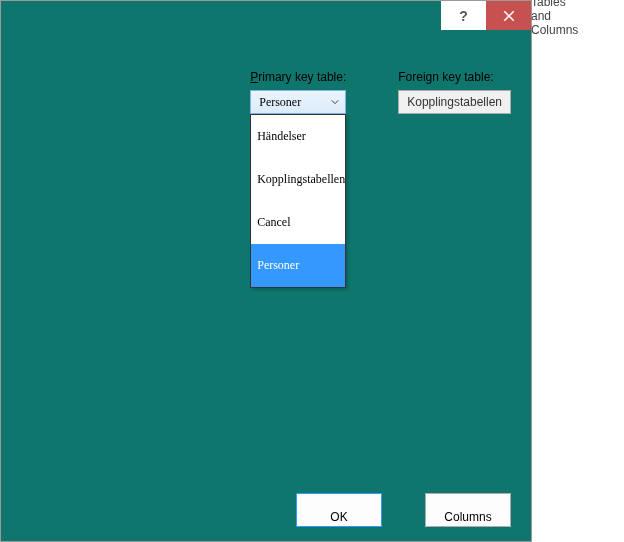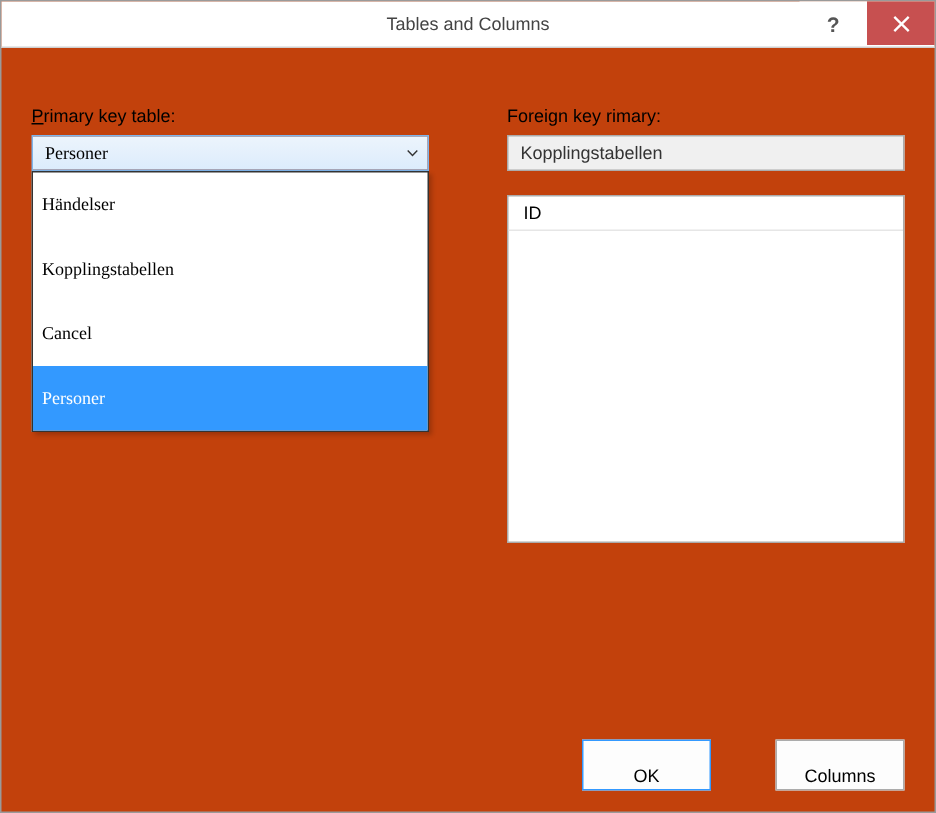--- a/index.html
+++ b/index.html
@@ -3,28 +3,29 @@
 <meta charset="utf-8">
 <style>
   html, body {
     margin: 0;
     padding: 0;
     font-family: "Segoe UI", Tahoma, sans-serif;
     font-size: 12px;
     background: #fff;
   }
   .window {
-    width: 624px;
+    width: 532px;
     height: 542px;
     box-sizing: border-box;
     border: 1px solid #9a9a9a;
-    background: #c2410c;
+    background: #0f766e;
     display: flex;
     flex-direction: column;
     position: relative;
+    align-items: flex-end;
   }
   .titlebar {
     height: 30px;
     background: #fff;
     display: flex;
     align-items: center;
     position: relative;
     border-bottom: 1px solid #d0d0d0;
   }
   .titlebar-title {
@@ -225,27 +226,24 @@
               <div class="item">Händelser</div>
               <div class="item">Kopplingstabellen</div>
               <div class="item">Cancel</div>
               <div class="item selected">Personer</div>
             </div>
         </div>
 
       </div>
 
       <div class="col">
-        <div class="label">Foreign key rimary:</div>
+        <div class="label">Foreign key table:</div>
         <div class="readonly-field">
           <span>Kopplingstabellen</span>
         </div>
-        <div class="grid-box" id="foreign-grid">
-            <div class="cell">ID</div>
-          </div>
       </div>
     </div>
 
     <div class="button-row">
       <button class="btn default">OK</button>
       <button class="btn">Columns</button>
     </div>
 
   </div>
 </div>

